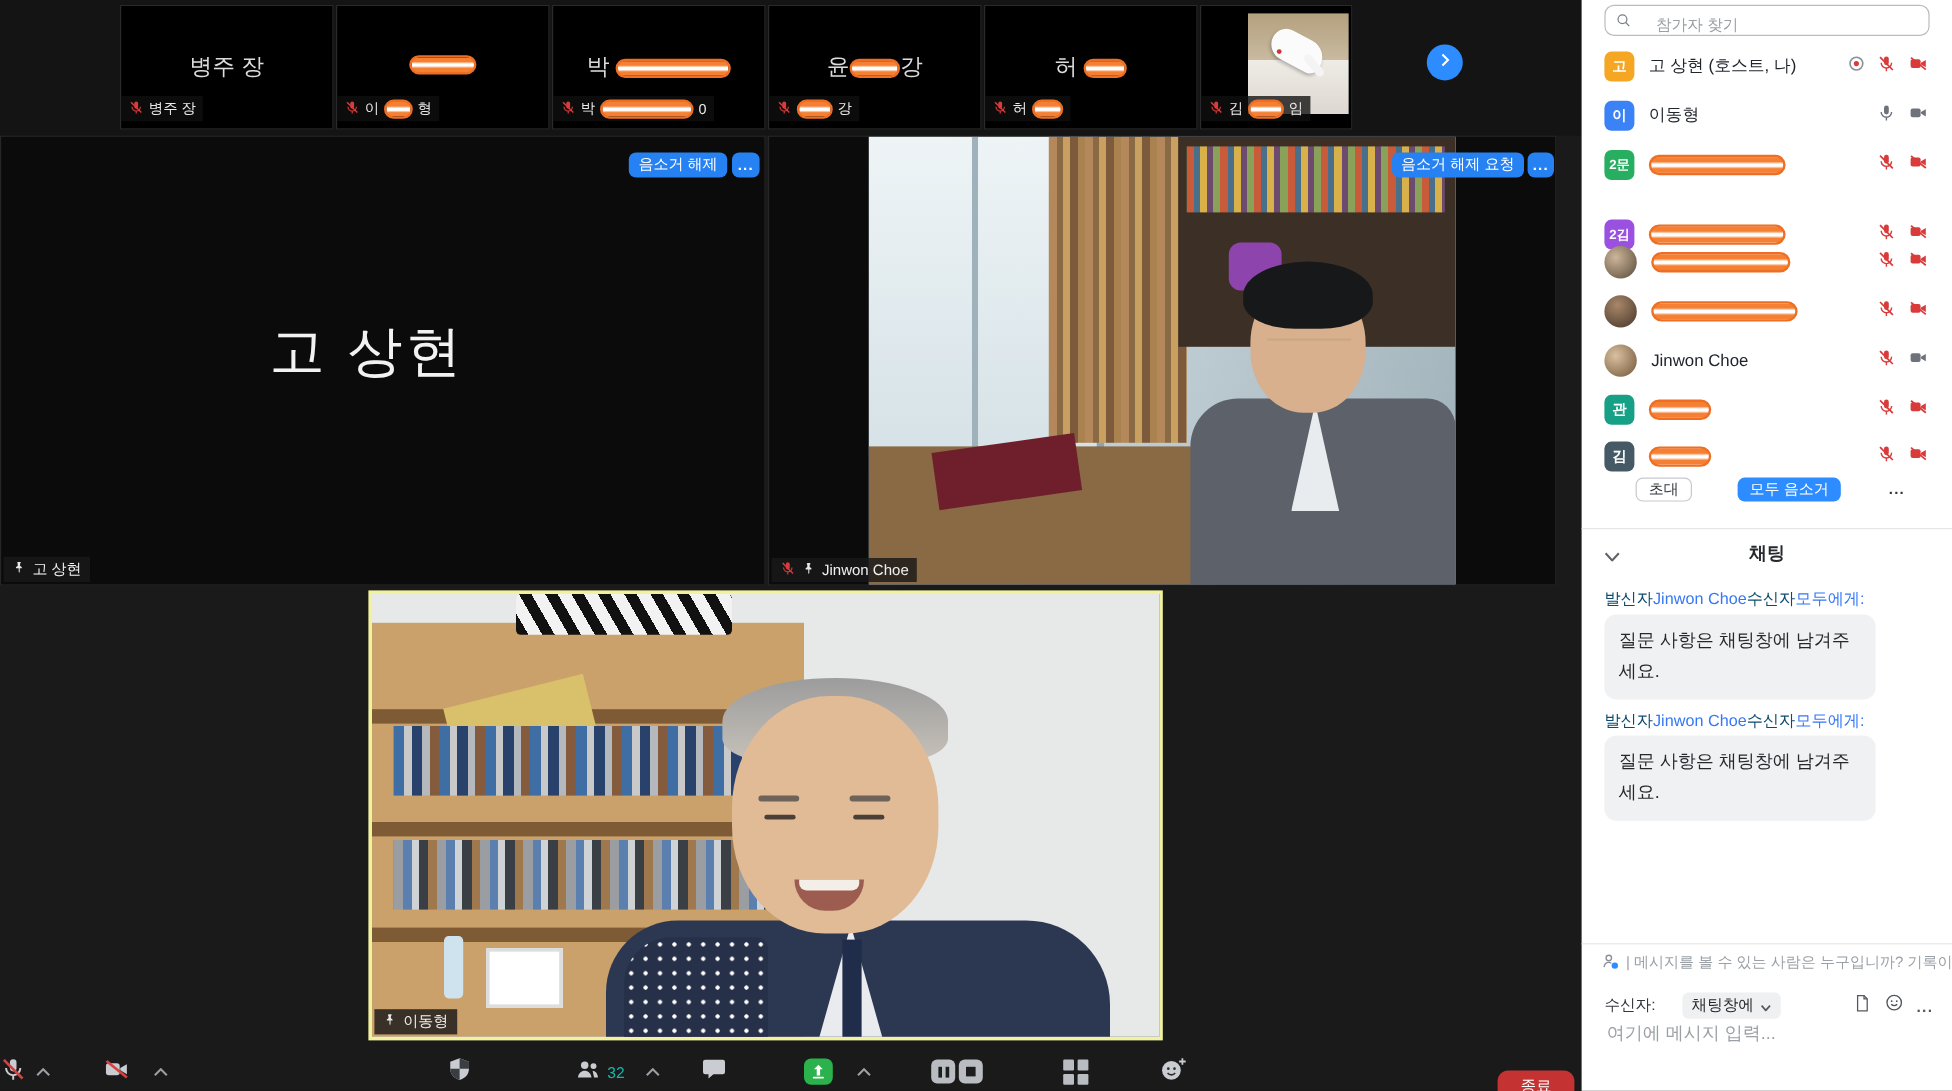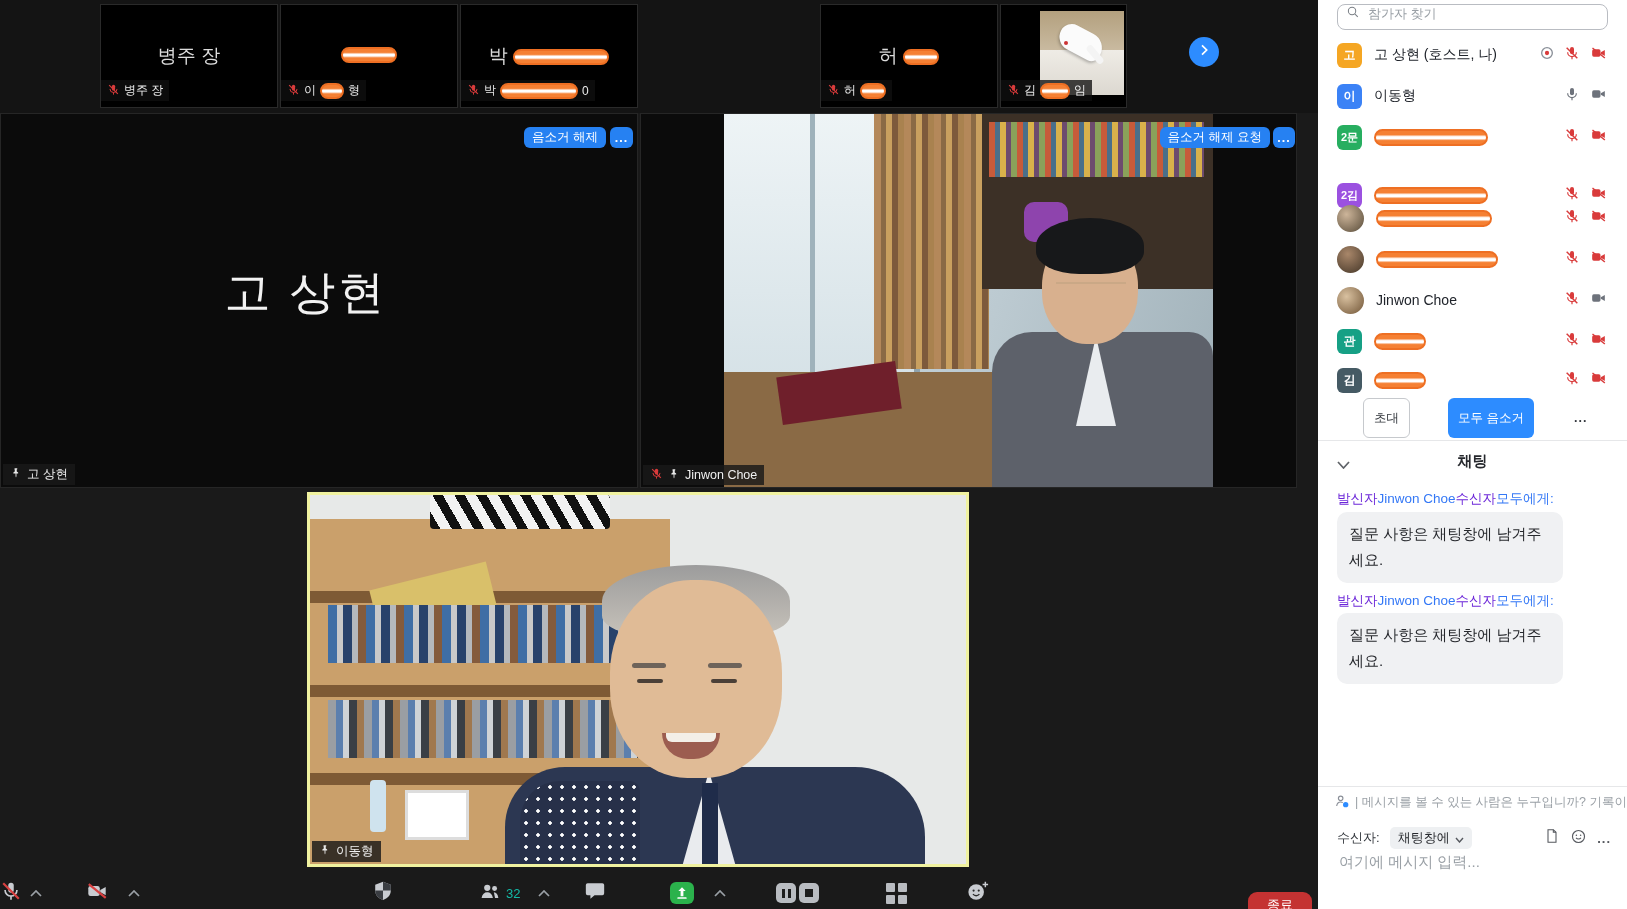--- a/index.html
+++ b/index.html
@@ -39,44 +39,44 @@
     align-items:center;justify-content:center;gap:3px;}
   .gray-sq .bar{width:3px;height:9px;background:#1d1d1d;}
   .gray-sq .sq{width:8px;height:8px;background:#1d1d1d;}
   .grid4{display:grid;grid-template-columns:9px 9px;grid-gap:3px;}
   .grid4 span{width:9px;height:9px;background:#b9bcc1;border-radius:1px;}
   #end-btn{left:1248px;top:892px;width:64px;height:28px;background:#C43232;color:#fff;
     border-radius:9px;font-size:13px;display:flex;align-items:flex-start;justify-content:center;padding-top:4px;box-sizing:border-box;}
   
   #sidebar{left:1318px;top:0;width:309px;height:909px;background:#ffffff;color:#232333;}
   #search-box{left:19px;top:4px;width:271px;height:26px;border:1px solid #b9bcc2;border-radius:8px;
-    display:flex;align-items:flex-start;gap:6px;padding:0 8px;box-sizing:border-box;}
+    display:flex;align-items:flex-end;gap:18px;padding:0 8px;box-sizing:border-box;}
   #search-box input{border:none;outline:none;width:100%;font-size:13px;color:#333;
     font-family:inherit;background:transparent;}
   .prow{position:absolute;left:19px;width:271px;height:26px;display:flex;align-items:center;}
   .pavatar{width:25px;height:25px;border-radius:6px;color:#fff;display:flex;align-items:center;
     justify-content:center;font-size:12px;font-weight:bold;flex:0 0 25px;}
   .photo{border-radius:50%;width:27px;height:27px;flex:0 0 27px;
     background:radial-gradient(circle at 35% 35%,#cdb59a,#7a6a55 70%,#4e4436);}
   .pname{margin-left:12px;font-size:14px;color:#20242b;white-space:nowrap;}
   .picons{position:absolute;right:0;display:flex;align-items:center;gap:9px;}
   .red{color:#D93B3B;} .gicon{color:#6d727b;}
-  .side-btn{position:absolute;height:40px;border:1px solid #c6c9cd;border-radius:6px;background:#fff;
+  .side-btn{position:absolute;height:20px;border:1px solid #c6c9cd;border-radius:6px;background:#fff;
     color:#33373d;font-size:12.5px;display:flex;align-items:center;justify-content:center;padding:0 10px;box-sizing:border-box;}
   #mute-all{background:#2D8CFF;border:none;color:#fff;}
   .divider{position:absolute;left:0;width:309px;height:1px;background:#e6e7e9;}
   #chat-title{position:absolute;left:0;top:452px;width:309px;text-align:center;font-size:15px;
     font-weight:bold;color:#26282d;}
   .msg-head{position:absolute;left:19px;font-size:13.5px;white-space:nowrap;}
-  .msg-head .lab{color:#6d28d9;} .msg-head .who{color:#3478F6;}
+  .msg-head .lab{color:#0c4a6e;} .msg-head .who{color:#3478F6;}
   .bubble{position:absolute;left:19px;width:226px;background:#F0F1F3;border-radius:10px;
     padding:9px 12px;font-size:15px;line-height:1.75;color:#26282d;box-sizing:border-box;}
   #privacy{position:absolute;left:16px;top:793px;width:293px;display:flex;align-items:center;gap:5px;
     font-size:12.5px;color:#9aa0a6;white-space:nowrap;overflow:hidden;}
-  #to-row{position:absolute;left:19px;top:827px;width:276px;display:flex;align-items:center;}
+  #to-row{position:absolute;left:19px;top:827px;width:276px;display:flex;align-items:center;gap:12px;}
   #to-row .lab{font-size:13px;color:#33373d;}
   #recipient-pill{margin-left:10px;background:#eef0f2;border-radius:5px;font-size:13px;color:#26282d;
     padding:2px 8px;display:flex;align-items:center;gap:5px;}
   #compose-icons{position:absolute;right:2px;display:flex;align-items:center;gap:10px;color:#55585e;}
   #chat-input{position:absolute;left:19px;top:852px;width:276px;border:none;outline:none;
     font-size:15px;color:#333;font-family:inherit;background:transparent;}
   #chat-input::placeholder{color:#9aa0a6;}
   input::placeholder{color:#9aa0a6;}
   .dots{letter-spacing:1px;font-weight:bold;}
   
@@ -177,20 +177,33 @@
               <path d="M5.5 11a6.5 6.5 0 0 0 13 0" fill="none" stroke="currentColor" stroke-width="1.8"></path>
               <line x1="12" y1="17.5" x2="12" y2="21.5" stroke="currentColor" stroke-width="1.8"></line>
               <line x1="4" y1="4" x2="20" y2="20" stroke="currentColor" stroke-width="2.2"></line>
             </svg></span>
         <span>박</span>
         <span class="redact" style="width:74px;"></span>
         <span>0</span>
       </div>
     </div>
 
+    <div class="tile abs" style="left:640px;width:178px;">
+      <div class="tile-center"><span>윤</span><span class="redact" style="width:38px;"></span><span>강</span></div>
+      <div class="tile-label">
+        <span class="red"><svg viewBox="0 0 24 24" width="13" height="13">
+              <rect x="9" y="3" width="6" height="11" rx="3" fill="currentColor"></rect>
+              <path d="M5.5 11a6.5 6.5 0 0 0 13 0" fill="none" stroke="currentColor" stroke-width="1.8"></path>
+              <line x1="12" y1="17.5" x2="12" y2="21.5" stroke="currentColor" stroke-width="1.8"></line>
+              <line x1="4" y1="4" x2="20" y2="20" stroke="currentColor" stroke-width="2.2"></line>
+            </svg></span>
+        <span class="redact" style="width:26px;"></span>
+        <span>강</span>
+      </div>
+    </div>
 
     <div class="tile abs" style="left:820px;width:178px;">
       <div class="tile-center"><span>허</span> <span class="redact" style="width:32px;"></span></div>
       <div class="tile-label">
         <span class="red"><svg viewBox="0 0 24 24" width="13" height="13">
               <rect x="9" y="3" width="6" height="11" rx="3" fill="currentColor"></rect>
               <path d="M5.5 11a6.5 6.5 0 0 0 13 0" fill="none" stroke="currentColor" stroke-width="1.8"></path>
               <line x1="12" y1="17.5" x2="12" y2="21.5" stroke="currentColor" stroke-width="1.8"></line>
               <line x1="4" y1="4" x2="20" y2="20" stroke="currentColor" stroke-width="2.2"></line>
             </svg></span>

